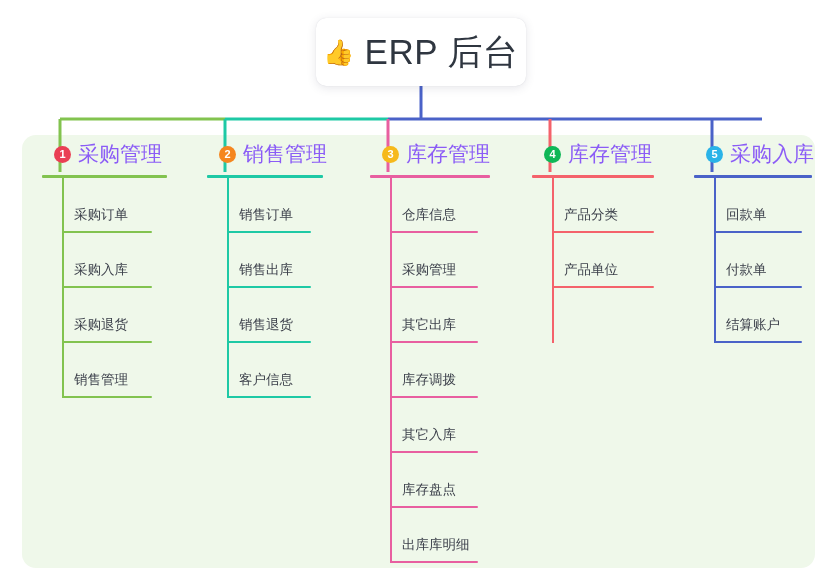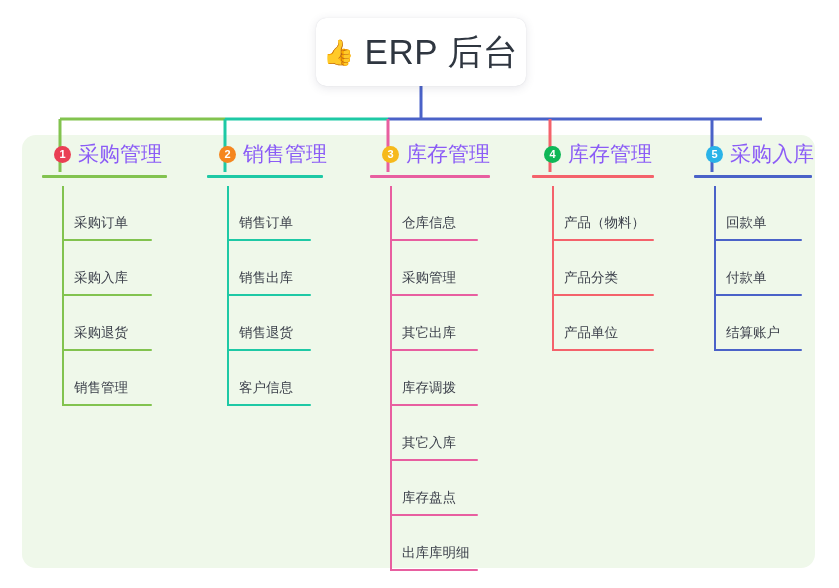--- a/index.html
+++ b/index.html
@@ -107,21 +107,21 @@
     color: #8b5cf6;
     white-space: nowrap;
   }
   .head-rule {
     height: 3px;
     border-radius: 1px;
     margin-top: 2px;
   }
   .leaves {
     position: relative;
-    margin-top: 8px;
+    margin-top: 0;
   }
   .spine {
     position: absolute;
     left: 20px;
     top: 0;
     width: 2px;
   }
   .leaf {
     position: relative;
     height: 55px;
@@ -260,24 +260,20 @@
       </div>
       <div class="col" style="left: 510px; width: 152px;">
         <div class="col-head">
           <span class="badge" style="background: rgb(15, 183, 87);">4</span>
           <span class="col-title">库存管理</span>
         </div>
         <div class="head-rule" style="background: rgb(244, 98, 107); width: 122px; margin-left: 0px;"></div>
         <div class="leaves">
           <div class="spine" style="background: rgb(244, 98, 107); height: 165px;"></div>
           <div class="leaf">
-            <span class="leaf-text">产品（物料）</span>
-            <div class="leaf-rule" style="background: rgb(244, 98, 107); width: 102px;"></div>
-          </div>
-          <div class="leaf">
             <span class="leaf-text">产品分类</span>
             <div class="leaf-rule" style="background: rgb(244, 98, 107); width: 102px;"></div>
           </div>
           <div class="leaf">
             <span class="leaf-text">产品单位</span>
             <div class="leaf-rule" style="background: rgb(244, 98, 107); width: 102px;"></div>
           </div>
         </div>
       </div>
       <div class="col" style="left: 672px; width: 152px;">

